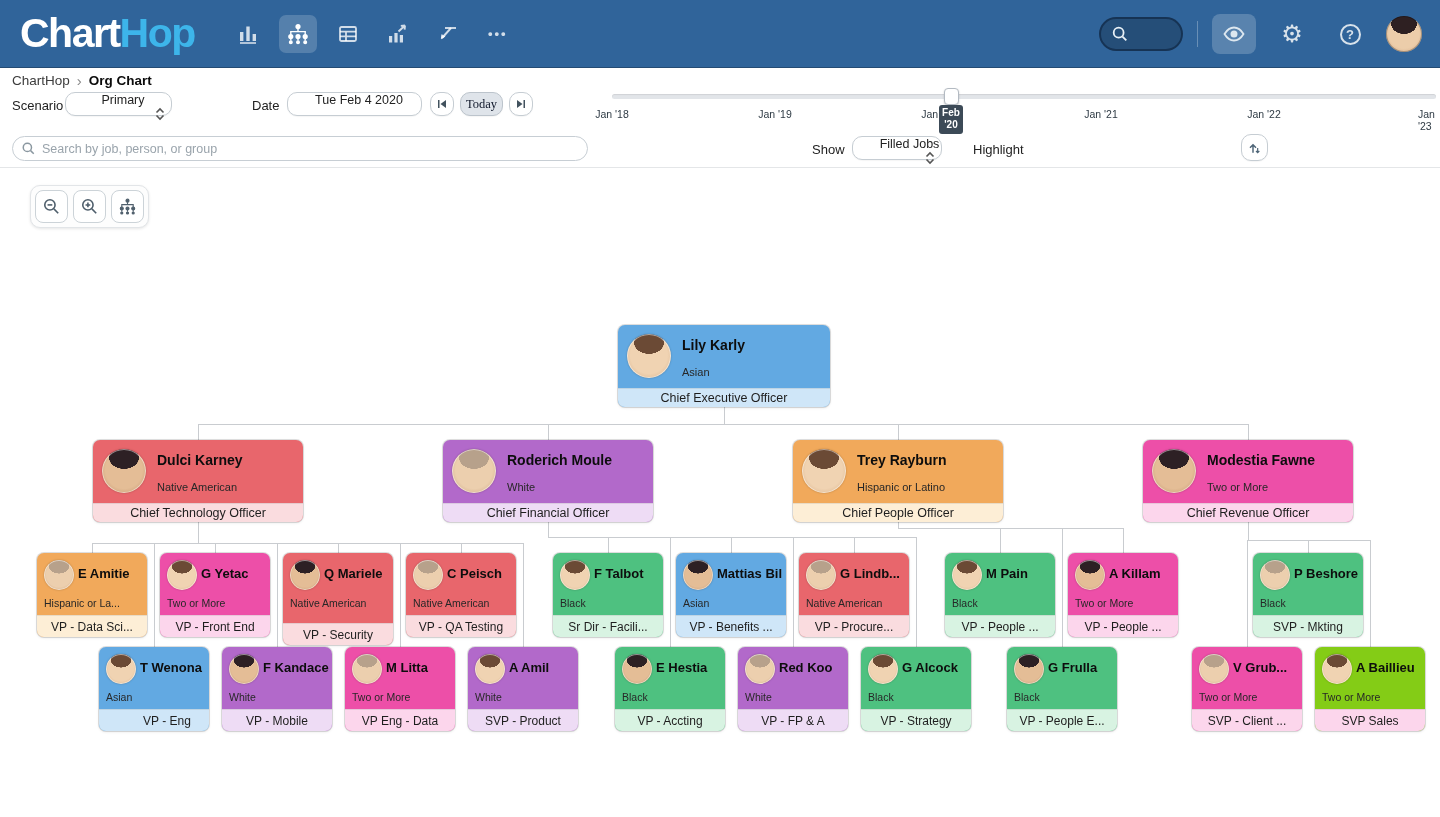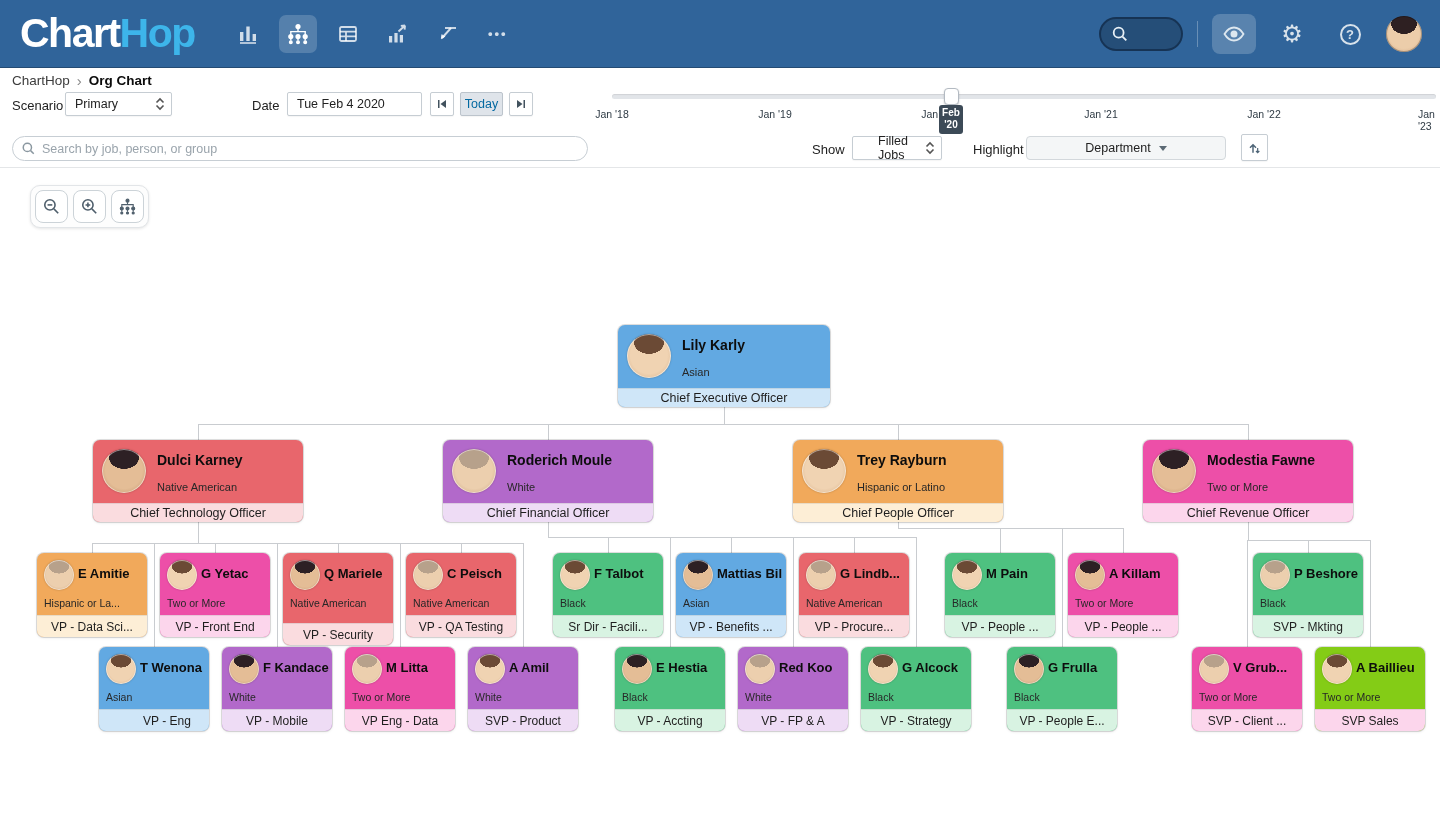--- a/index.html
+++ b/index.html
@@ -42,26 +42,26 @@
       radial-gradient(ellipse 64% 50% at 50% 22%, #2e2022 0 55%, transparent 56%),
       radial-gradient(circle at 50% 48%, #eccdaa 0 58%, #caa07d 100%);
     box-shadow:inset 0 0 0 1px rgba(0,0,0,.25);
   }
   
   .breadcrumb { position:absolute; left:12px; top:72px; font-size:13.5px; color:#3c3c3c; display:flex; gap:7px; align-items:center; }
   .breadcrumb .sep { color:#8a8a8a; font-size:15px; }
   .breadcrumb .cur { font-weight:bold; color:#0b0b0b; }
   .lbl { position:absolute; font-size:13px; color:#222; }
   .ctl {
-    position:absolute; height:24px; background:#fff; border:1px solid #c6cdd3; border-radius:2px;
-    font-size:12.5px; color:#222; display:flex; align-items:center; box-shadow:0 1px 1px rgba(0,0,0,.04);
+    position:absolute; height:24px; background:#fff; border:1px solid #c6cdd3; border-radius:10px;
+    font-size:12.5px; color:#222; display:flex; align-items:center; box-shadow:0 1px 1px rgba(0,0,0,.04);flex-direction:column;
   }
   .updown { margin-left:auto; margin-right:5px; color:#555; display:flex; }
   .btn-sq { justify-content:center; color:#42525e; }
-  .btn-today { justify-content:center; background:#dfe4ea; border-color:#bcc4cc; color:#0369a1; }
+  .btn-today { justify-content:center; background:#dfe4ea; border-color:#bcc4cc; color:#0f172a;font-family:Liberation Serif, serif; }
   
   .tl-track { position:absolute; left:612px; top:94px; width:824px; height:5px; background:#e2e5e9; border-radius:3px; box-shadow:inset 0 1px 1px rgba(0,0,0,.08); }
   .tl-handle { position:absolute; left:944px; top:88px; width:15px; height:17px; background:#fff; border:1px solid #b3bac2; border-radius:4px; box-shadow:0 1px 2px rgba(0,0,0,.2); z-index:3; }
   .tick { position:absolute; top:108px; width:44px; text-align:center; font-size:10.5px; color:#2e3a44; line-height:1.15; }
   .tick-last { width:26px; text-align:left; }
   .tl-tooltip {
     position:absolute; left:939px; top:105px; width:24px; padding:2px 0 3px 0; background:#3c4a57; border-radius:3px;
     color:#fff; font-size:10px; font-weight:bold; text-align:center; line-height:1.2; z-index:4;
   }
   
@@ -271,24 +271,20 @@
   <div class="ctl" style="left:852px; top:136px; width:90px; padding-left:25px;">
     <span>Filled Jobs</span>
     <span class="updown">
       <svg width="12" height="14" viewBox="0 0 12 14" fill="none" stroke="currentColor" stroke-width="1.6">
           <path d="M2.5 5.5 L6 2 L9.5 5.5"></path>
           <path d="M2.5 8.5 L6 12 L9.5 8.5"></path>
         </svg>
     </span>
   </div>
   <span class="lbl" style="left:973px; top:142px;">Highlight</span>
-  <div class="dept-dd">
-    <span>Department</span>
-    <span class="caret"></span>
-  </div>
   <div class="ctl" style="left:1241px; top:134px; width:27px; height:27px; justify-content:center;">
     <span style="color:#4e6577;">
       <svg width="16" height="16" viewBox="0 0 24 24" fill="none" stroke="currentColor" stroke-width="2.2">
           <path d="M9 19 V7 M4.5 11.5 L9 7 L13.5 11.5"></path>
           <path d="M16 12 v7 M13.5 16.5 L16 19 L18.5 16.5" stroke-width="1.8"></path>
         </svg>
     </span>
   </div>
   <div class="rowline"></div>
 

